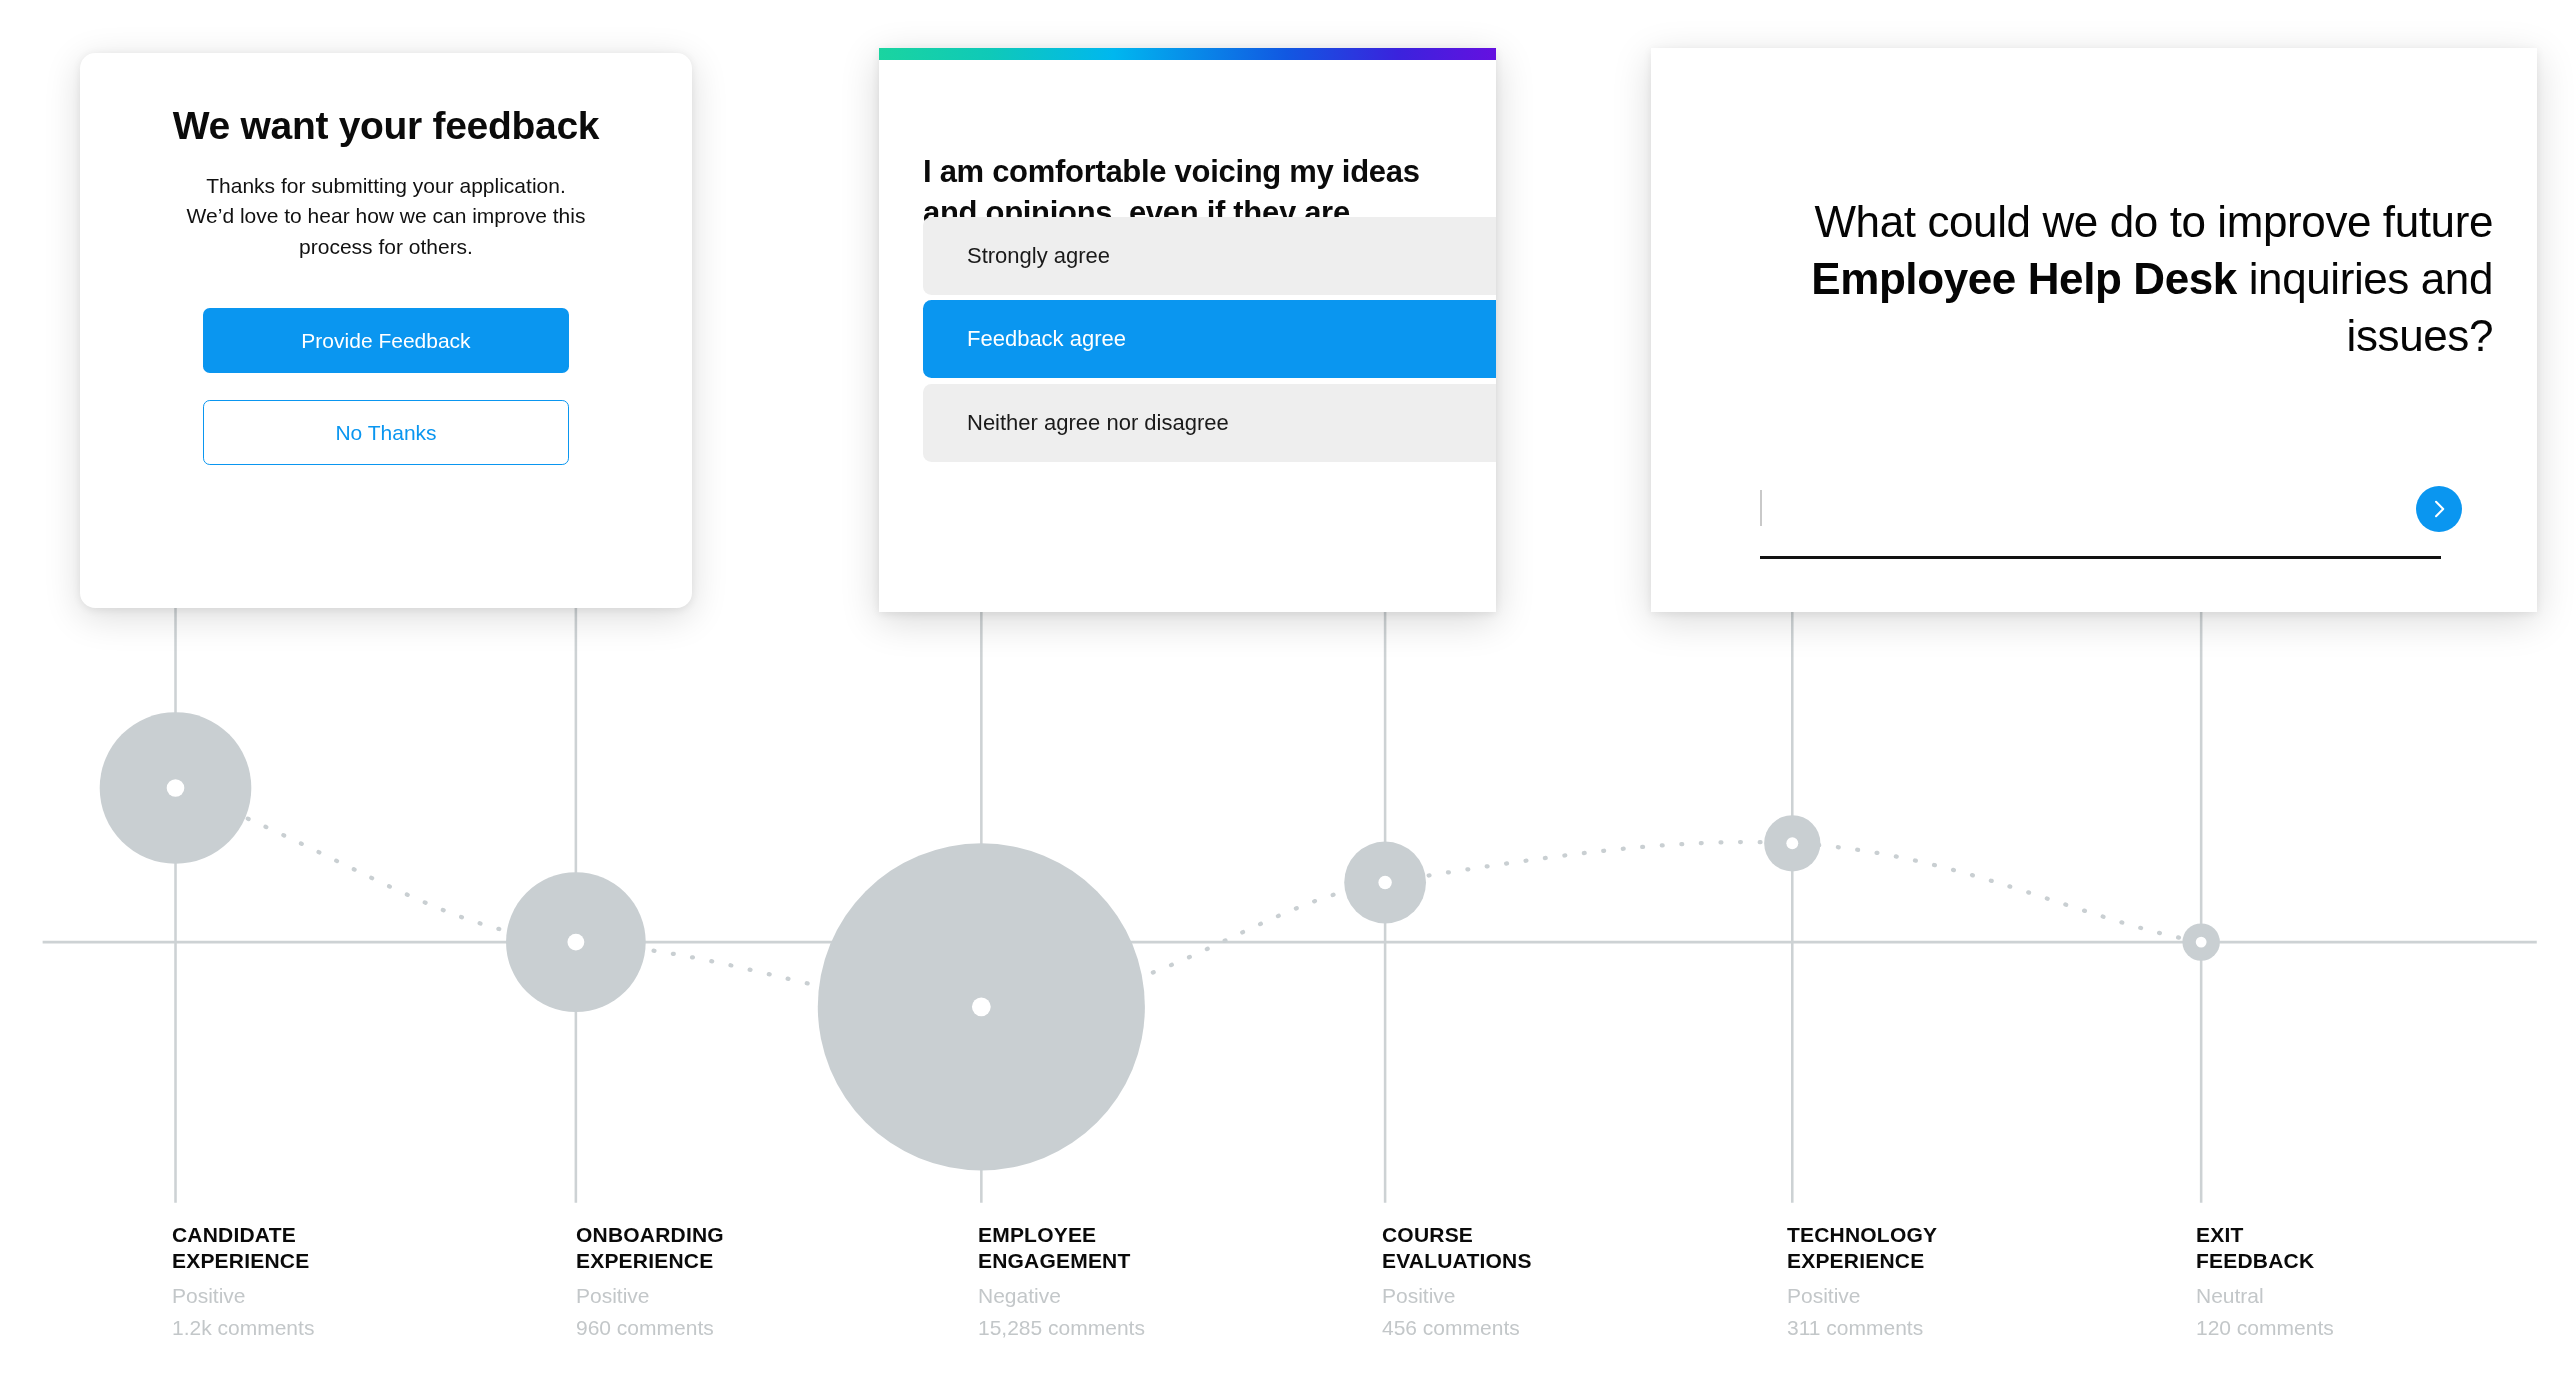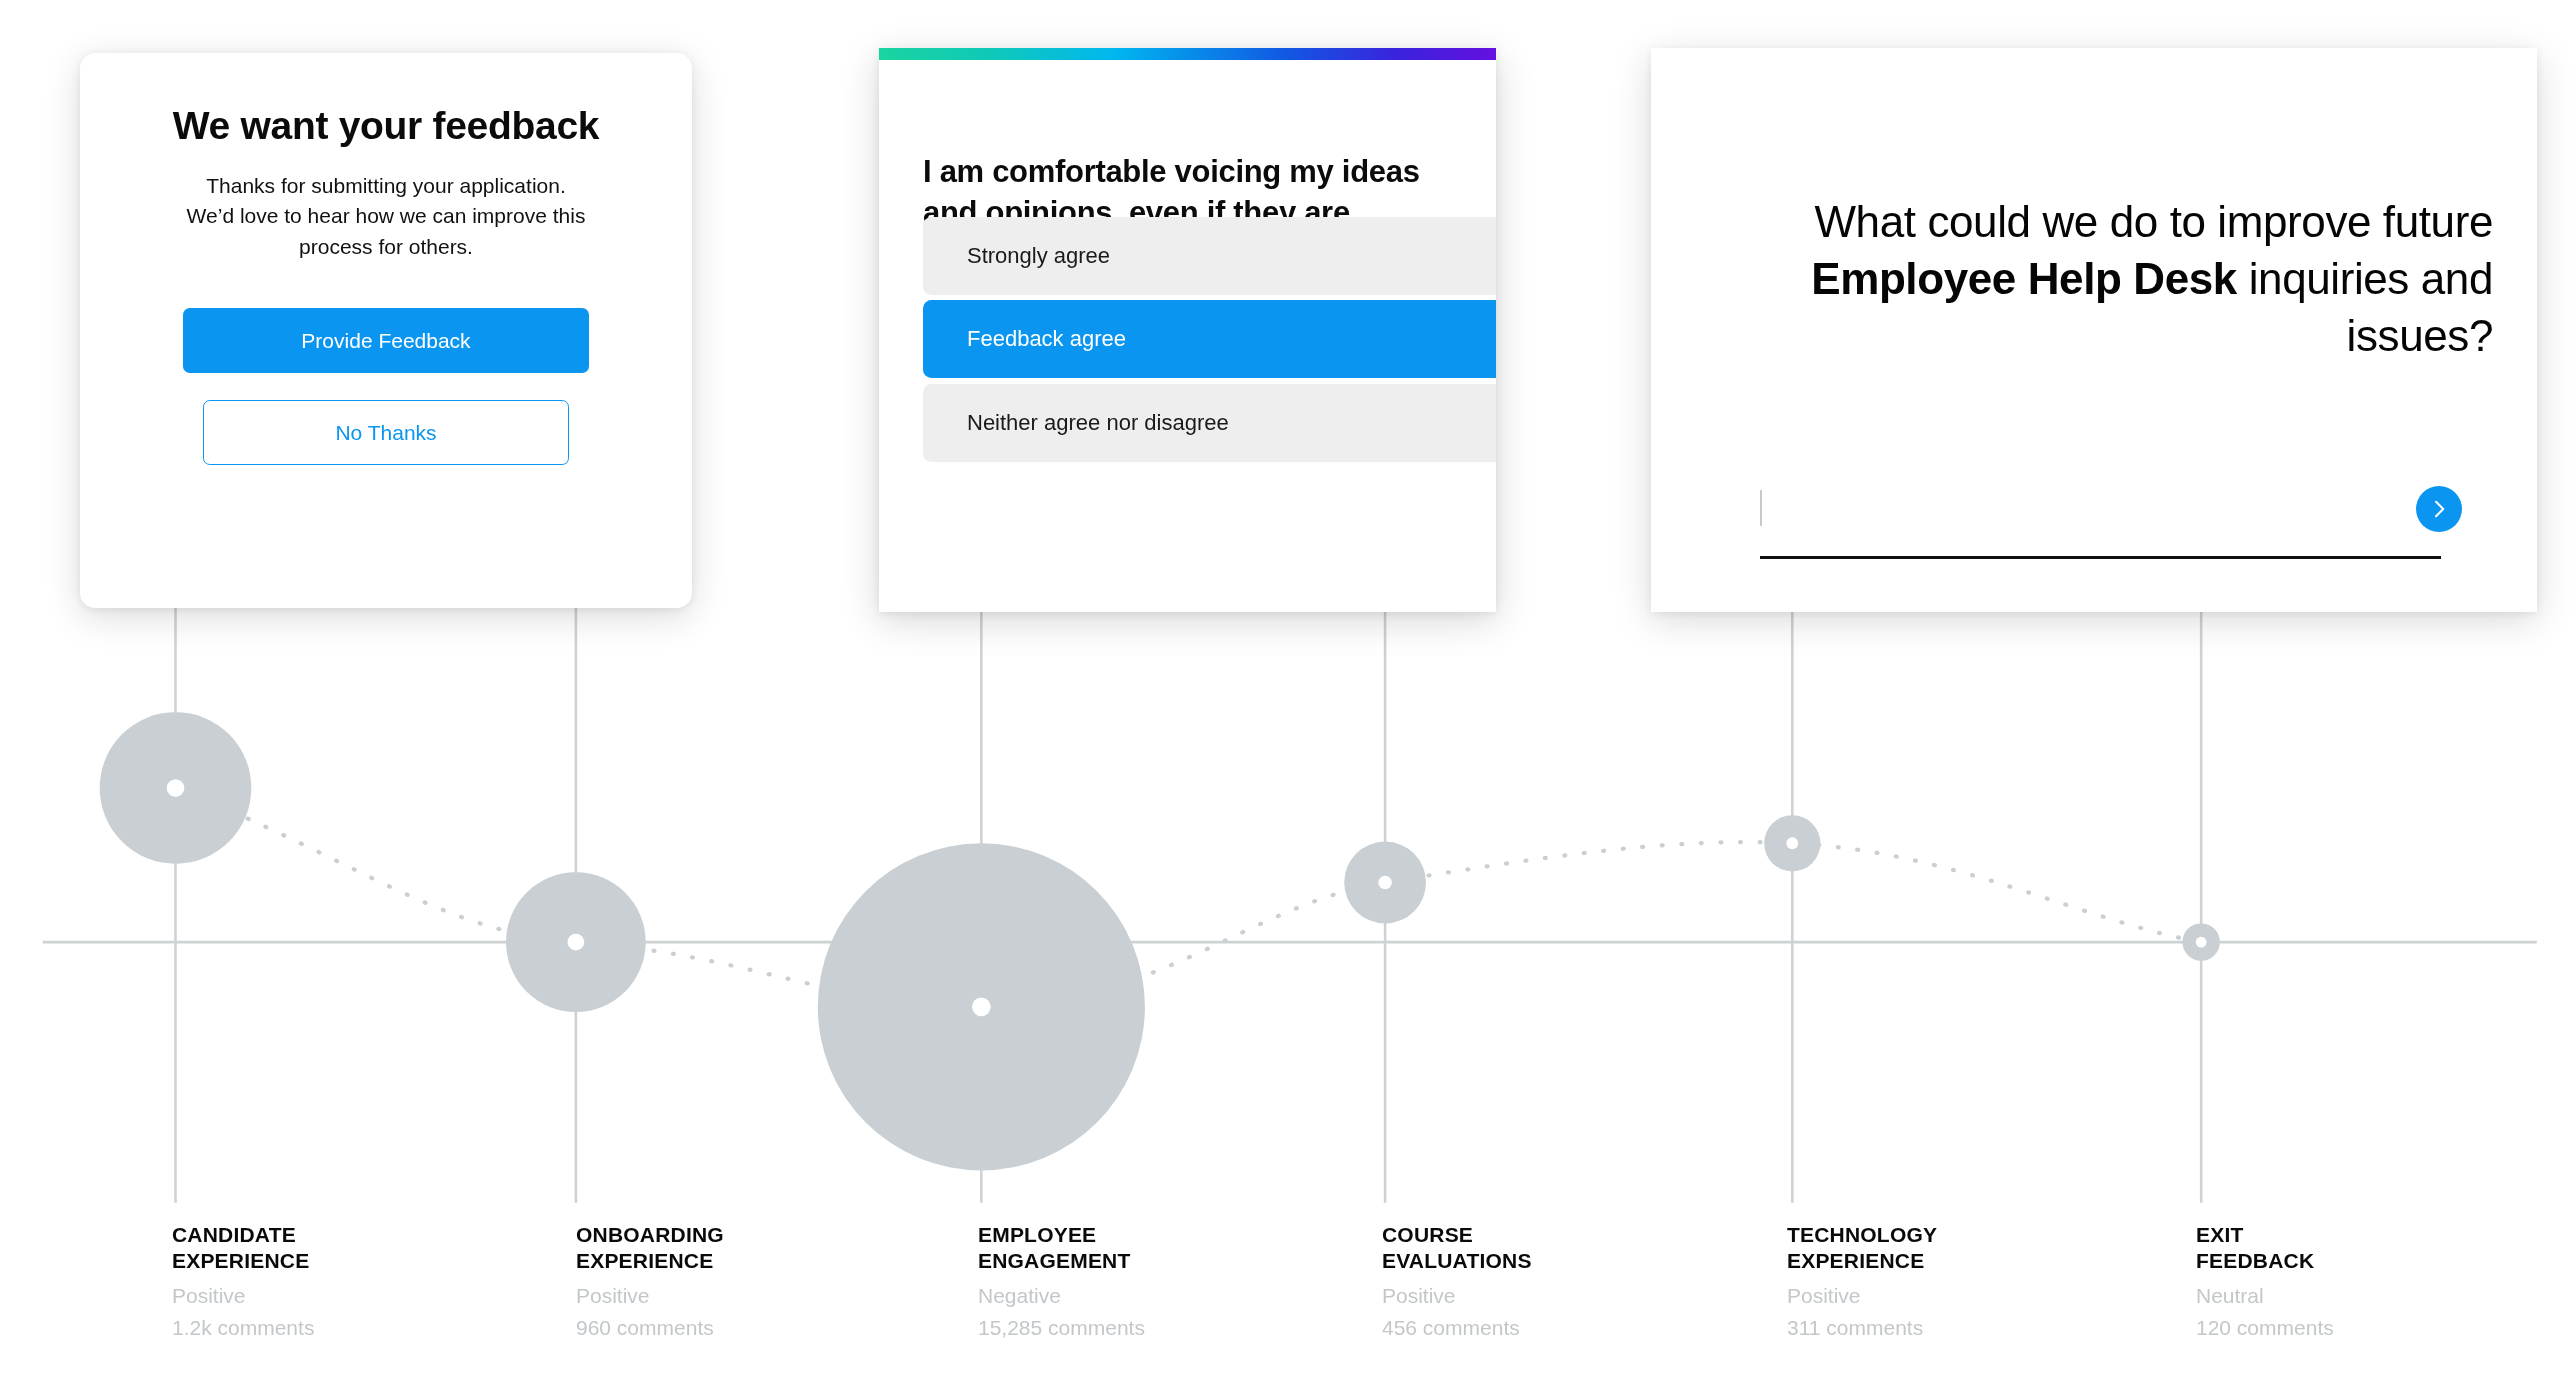--- a/index.html
+++ b/index.html
@@ -24,21 +24,21 @@
   }
   #card-feedback h1 {
     font-size: 39px; font-weight: 700; color: #0b0b0b; letter-spacing: -0.3px;
     line-height: 1.15; margin-bottom: 22px;
   }
   #card-feedback .sub {
     font-size: 21px; line-height: 1.45; color: #111; font-weight: 400;
     margin: 0 auto 46px auto; width: 409px;
   }
   .btn-primary {
-    display: block; width: 406px; margin: 12px auto 27px auto;
+    display: block; width: 366px; margin: 12px auto 27px auto;
     height: 65px; line-height: 65px;
     background: #0a96f0; color: #fff;
     border-radius: 6.8px; font-size: 21px; border: none; cursor: pointer;
     font-family: "Liberation Sans", sans-serif;
   }
   .btn-outline {
     display: block; width: 366px; margin: 16px auto;
     height: 65px; line-height: 61px;
     background: #fff; color: #0a96f0;
     border: 1.7px solid #0a96f0; border-radius: 6.8px;

